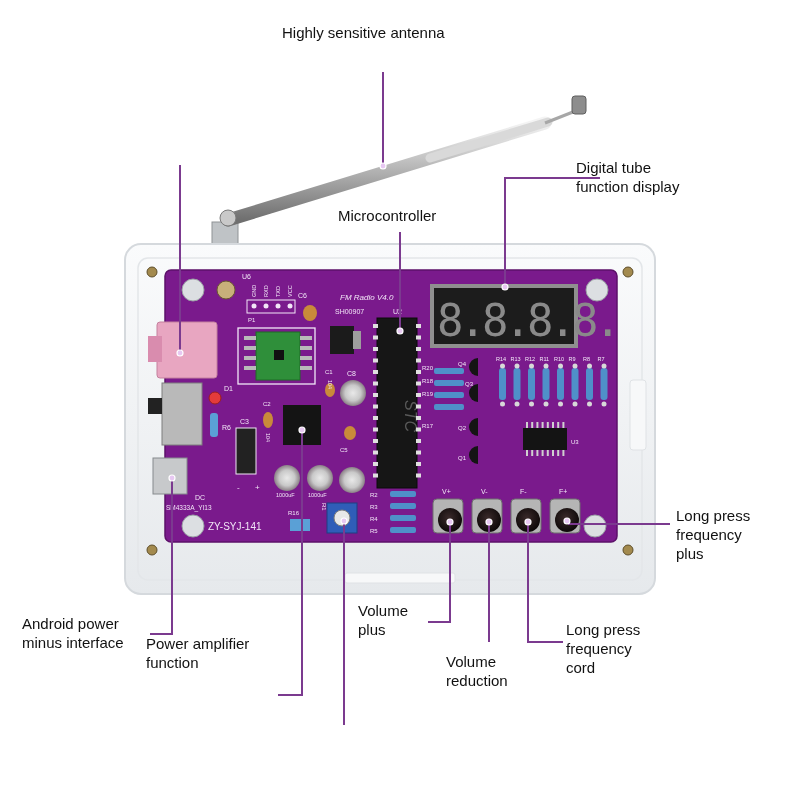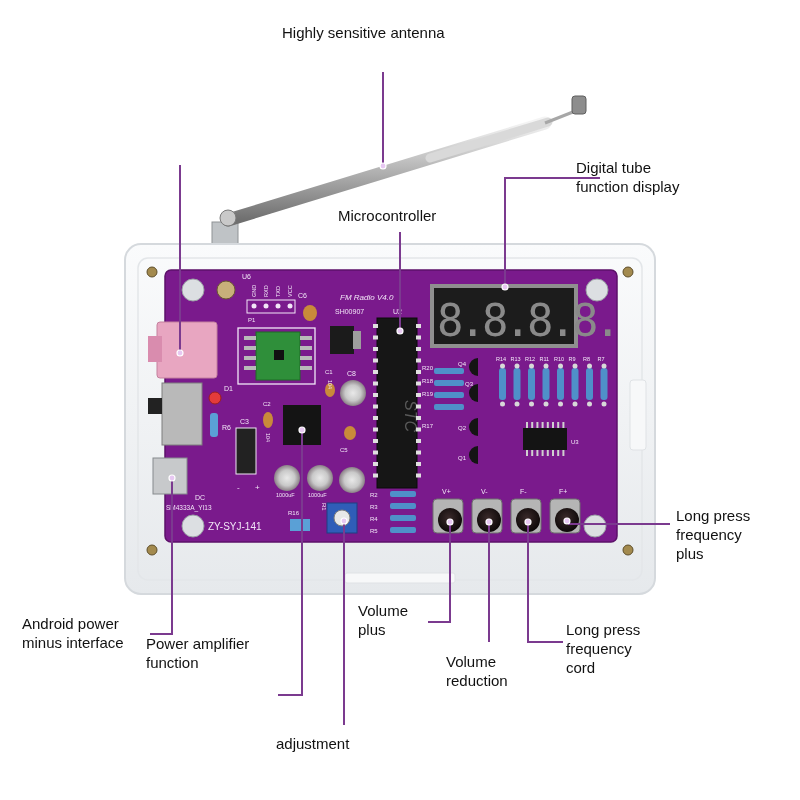--- a/index.html
+++ b/index.html
@@ -353,14 +353,13 @@
 <div class="label" style="left:566px;top:620px;width:100px;">
   <span class="ln">Long press</span>
   <span class="ln">frequency</span>
   <span class="ln">cord</span>
 </div>
 <div class="label" style="left:146px;top:634px;width:132px;">
   <span class="ln">Power amplifier</span>
   <span class="ln">function</span>
 </div>
 <div class="label" style="left:276px;top:734px;width:136px;">
-  <span class="ln">adjustment</span>
 </div>
 
 </body></html>

